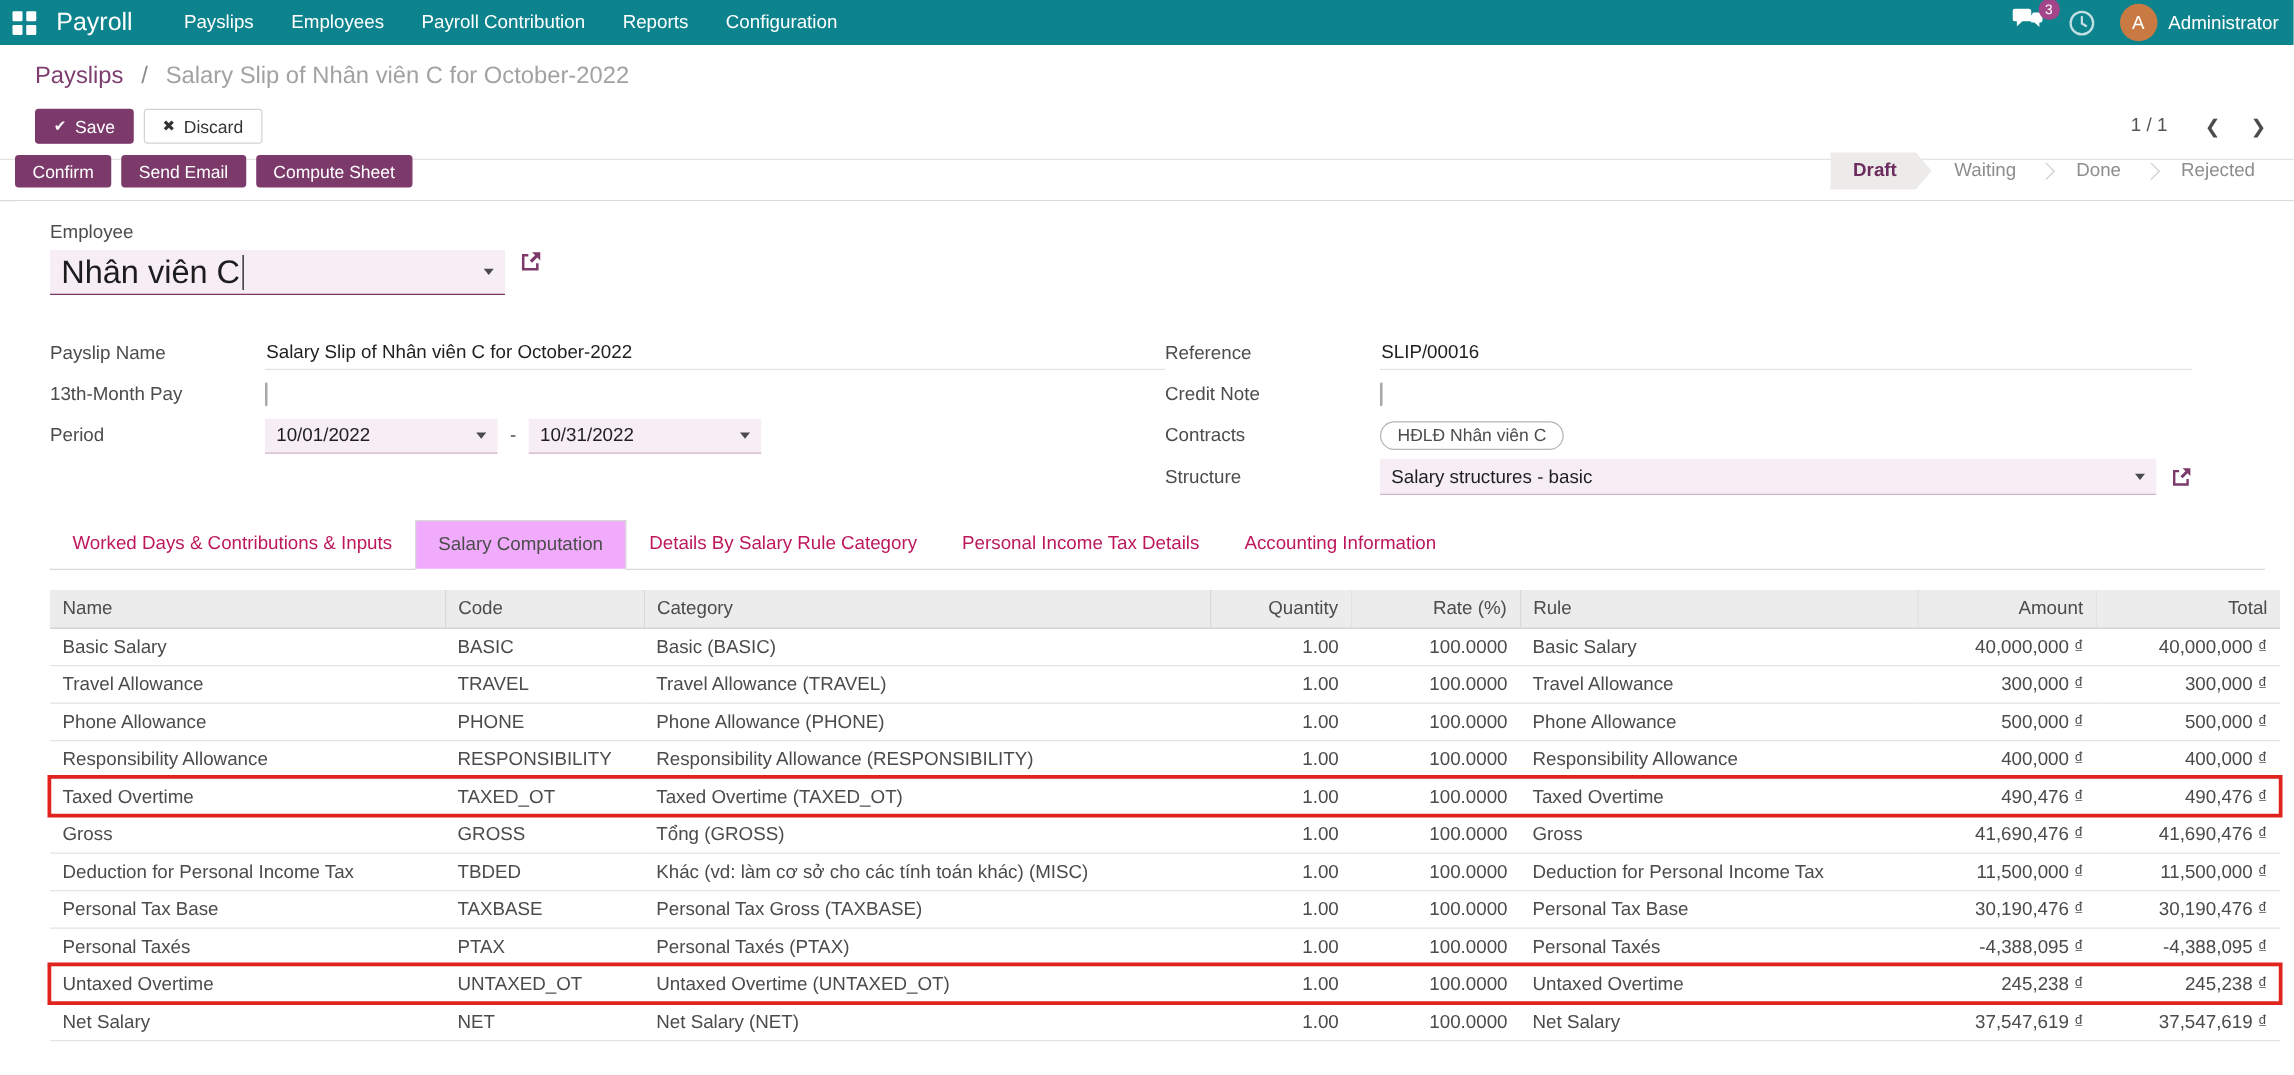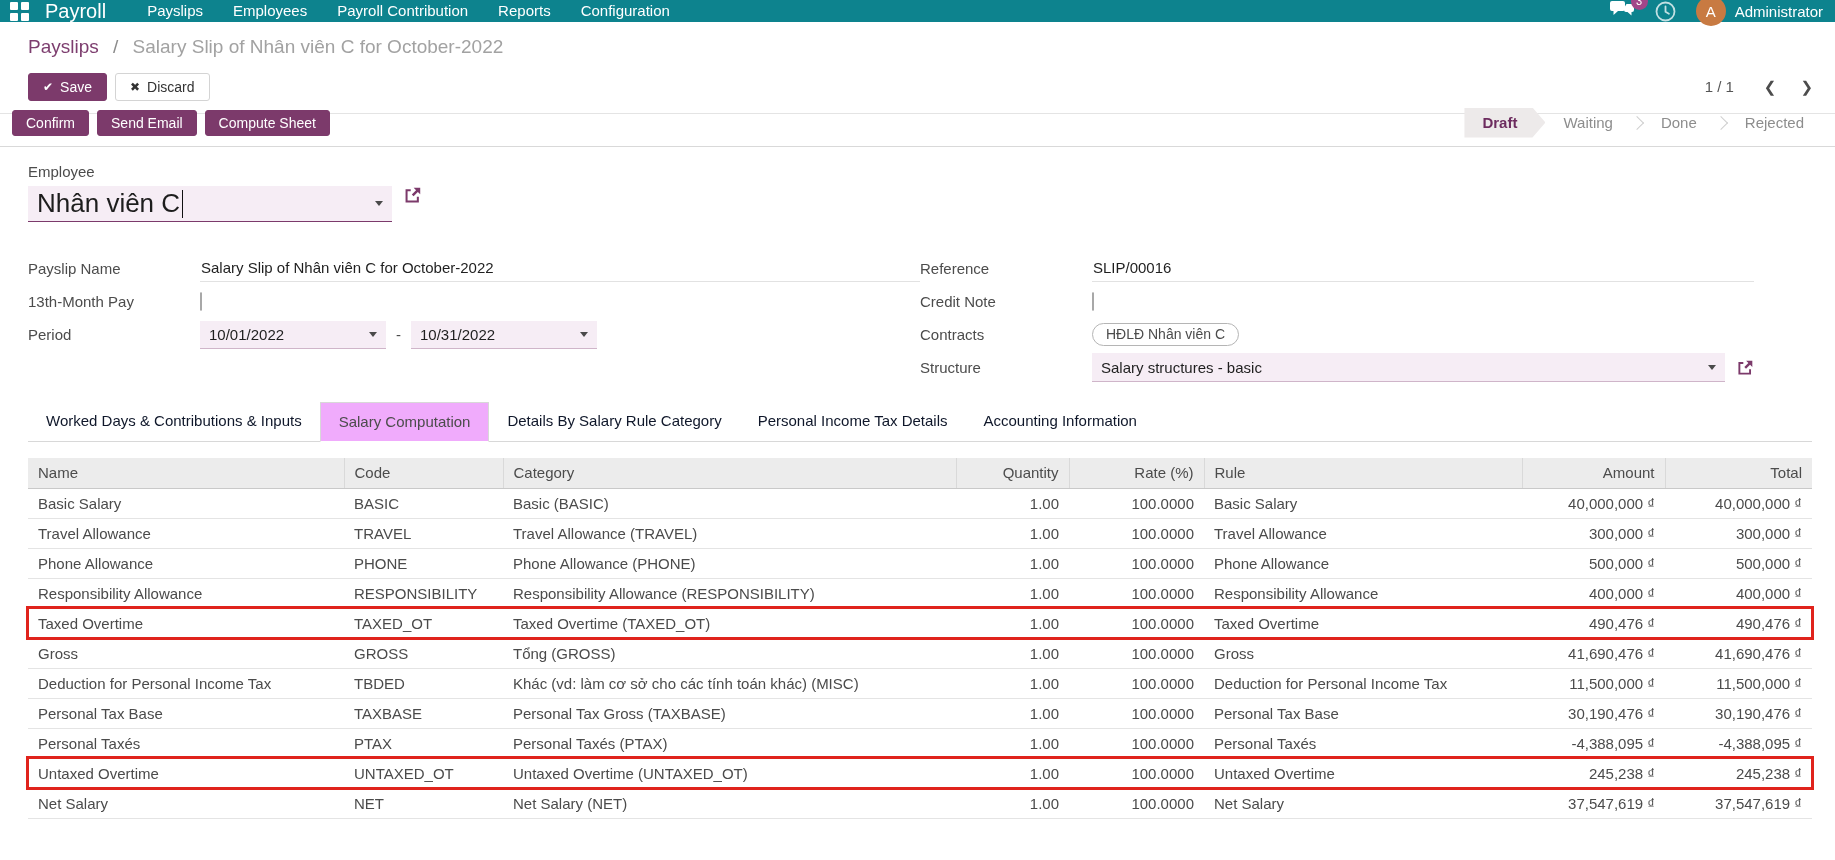--- a/index.html
+++ b/index.html
@@ -2,21 +2,21 @@
 <html style="--navbar_bg: #0d838e; --primary: #7c3a6b; --link: #7d3e6f; --highlight_red: #e0231c; --field_bg: #f6edf5; --badge_bg: #a24689; --avatar_bg: #c87a42;"><head>
 <meta charset="utf-8">
 <style>
   * { box-sizing: border-box; margin: 0; padding: 0; }
   html, body { width: 1835px; height: 860px; }
   body {
     font-family: "Liberation Sans", "DejaVu Sans", sans-serif;
     background: #ffffff; color: #4b4b4b; overflow: hidden;
   }
   
-  .navbar { height: 22px; background: var(--navbar_bg); display: flex; align-items: center; padding: 0 10px 0 10px; color: #fff; text-align: center; }
+  .navbar { height: 36px; background: var(--navbar_bg); display: flex; align-items: center; padding: 0 10px 0 10px; color: #fff; text-align: center; }
   .apps-icon { width: 19px; height: 19px; display: grid; grid-template-columns: 8px 8px; grid-template-rows: 8px 8px; gap: 3px; cursor: pointer; }
   .apps-icon span { background: #fff; border-radius: 1px; }
   .app-name { font-size: 20px; font-weight: 400; margin: 0 26px 0 16px; cursor: pointer; }
   .nav-menu { display: flex; height: 40px; }
   .nav-item { font-size: 15px; line-height: 40px; padding: 0 15px; cursor: pointer; white-space: nowrap; }
   .nav-right { margin-left: auto; display: flex; align-items: center; gap: 20px; padding-right: 2px; }
   .msg-wrap { position: relative; cursor: pointer; }
   .msg-badge { position: absolute; top: -7px; right: -13px; background: var(--badge_bg); color: #fff; font-size: 11px; min-width: 17px; height: 17px; border-radius: 9px; display: flex; align-items: center; justify-content: center; padding: 0 4px; }
   .clock-icon { cursor: pointer; display: flex; }
   .user-menu { display: flex; align-items: center; gap: 9px; cursor: pointer; }
@@ -39,21 +39,21 @@
   .pager-arrow.prev { margin-right: -6px; }
   
   .action-row { height: 34px; border-top: 1px solid #e4e4e4; border-bottom: 1px solid #d9d9d9; display: flex; align-items: center; padding: 0 13px 15px 12px; background: #fff; }
   .action-buttons { display: flex; align-items: center; }
   .action-buttons .btn { padding: 4px 13px; }
   .statusbar { margin-left: auto; display: flex; align-items: center; font-size: 15px; color: #8d8d8d; height: 34px; }
   .status-step { line-height: 30px; padding: 0 18px; cursor: pointer; white-space: nowrap; }
   .status-step.active { background: #edeaea; color: #6d2c5f; font-weight: bold; padding-right: 28px; clip-path: polygon(0 0, calc(100% - 13px) 0, 100% 50%, calc(100% - 13px) 100%, 0 100%); }
   .status-chev { width: 10px; height: 10px; border-top: 1px solid #cfcfcf; border-right: 1px solid #cfcfcf; transform: rotate(45deg); margin: 0 1px; flex-shrink: 0; }
   
-  .sheet { padding: 16px 23px 0 28px; background: #fff; }
+  .sheet { padding: 16px 23px 0 28px; background: #fff; margin-left: 12px; }
   .field-label { font-size: 15px; color: #4c4c4c; }
   .employee-block { margin-bottom: 30px; }
   .employee-block .field-label { margin-bottom: 6px; }
   .emp-row { display: flex; align-items: flex-start; }
   .emp-input { width: 364px; height: 36px; background: var(--field_bg); border-bottom: 1px solid var(--primary); display: flex; align-items: center; padding: 0 9px; cursor: text; }
   .emp-text { font-size: 26px; color: #1d1d1d; white-space: nowrap; }
   .text-cursor { width: 1px; height: 28px; background: #111; margin-left: 2px; }
   .dd-caret { width: 0; height: 0; border-left: 4px solid transparent; border-right: 4px solid transparent; border-top: 5px solid #4a4a4a; margin-left: auto; cursor: pointer; }
   .ext-link { margin-left: 11px; cursor: pointer; display: flex; }
   .form-cols { display: flex; }
@@ -65,21 +65,21 @@
   .fvalue.underlined { border-bottom: 1px solid #e2e2e2; padding: 4px 1px 5px; cursor: text; }
   .checkbox { width: 16px; height: 16px; border: 1px solid #a8a8a8; border-radius: 2px; background: #fff; cursor: pointer; }
   .daterange { display: flex; align-items: center; }
   .datebox { width: 186px; height: 28px; background: var(--field_bg); border-bottom: 1px solid #cfb5c9; display: flex; align-items: center; padding: 0 9px; font-size: 15px; color: #1f1f1f; cursor: pointer; }
   .date-sep { margin: 0 10px; color: #4c4c4c; }
   .tag-pill { display: inline-block; border: 1px solid #b5b5b5; border-radius: 13px; padding: 2px 13px 3px; font-size: 14px; color: #4c4c4c; background: #fff; cursor: pointer; white-space: nowrap; }
   .m2o-row { display: flex; align-items: center; }
   .m2o-box { flex: 1; height: 29px; background: var(--field_bg); border-bottom: 1px solid #cfb5c9; display: flex; align-items: center; padding: 0 9px; font-size: 15px; color: #1f1f1f; cursor: pointer; }
   
   .tabs { display: flex; border-bottom: 1px solid #d8d8d8; margin-top: 18px; }
-  .tab { font-size: 15px; color: #0f172a; padding: 0 18px; line-height: 38px; cursor: pointer; margin-bottom: -1px; white-space: nowrap; }
+  .tab { font-size: 15px; color: #be185d; padding: 0 18px; line-height: 38px; cursor: pointer; margin-bottom: -1px; white-space: nowrap; }
   .tab.active { color: #4c4c4c; background: #f0abfc; border: 1px solid #d8d8d8; border-bottom: 1px solid #fff; }
   
   .list-table { border-collapse: collapse; width: 1784px; margin-top: 16px; font-size: 15px; table-layout: fixed; }
   .list-table thead th { background: #ececec; font-weight: 400; color: #4c4c4c; text-align: left; padding: 6px 10px; height: 30px; border-bottom: 1px solid #c9c9c9; border-left: 1px solid #d9d9d9; cursor: pointer; white-space: nowrap; overflow: hidden; }
   .list-table thead th:first-child { border-left: none; }
   .list-table tbody td { padding: 4px 10px; height: 30px; border-bottom: 1px solid #e4e4e4; color: #4b4b4b; cursor: pointer; white-space: nowrap; overflow: hidden; }
   .list-table .num { text-align: right; }
   .list-table tr.hl { outline: 3px solid var(--highlight_red); outline-offset: -1px; }
 </style>
 </head>

